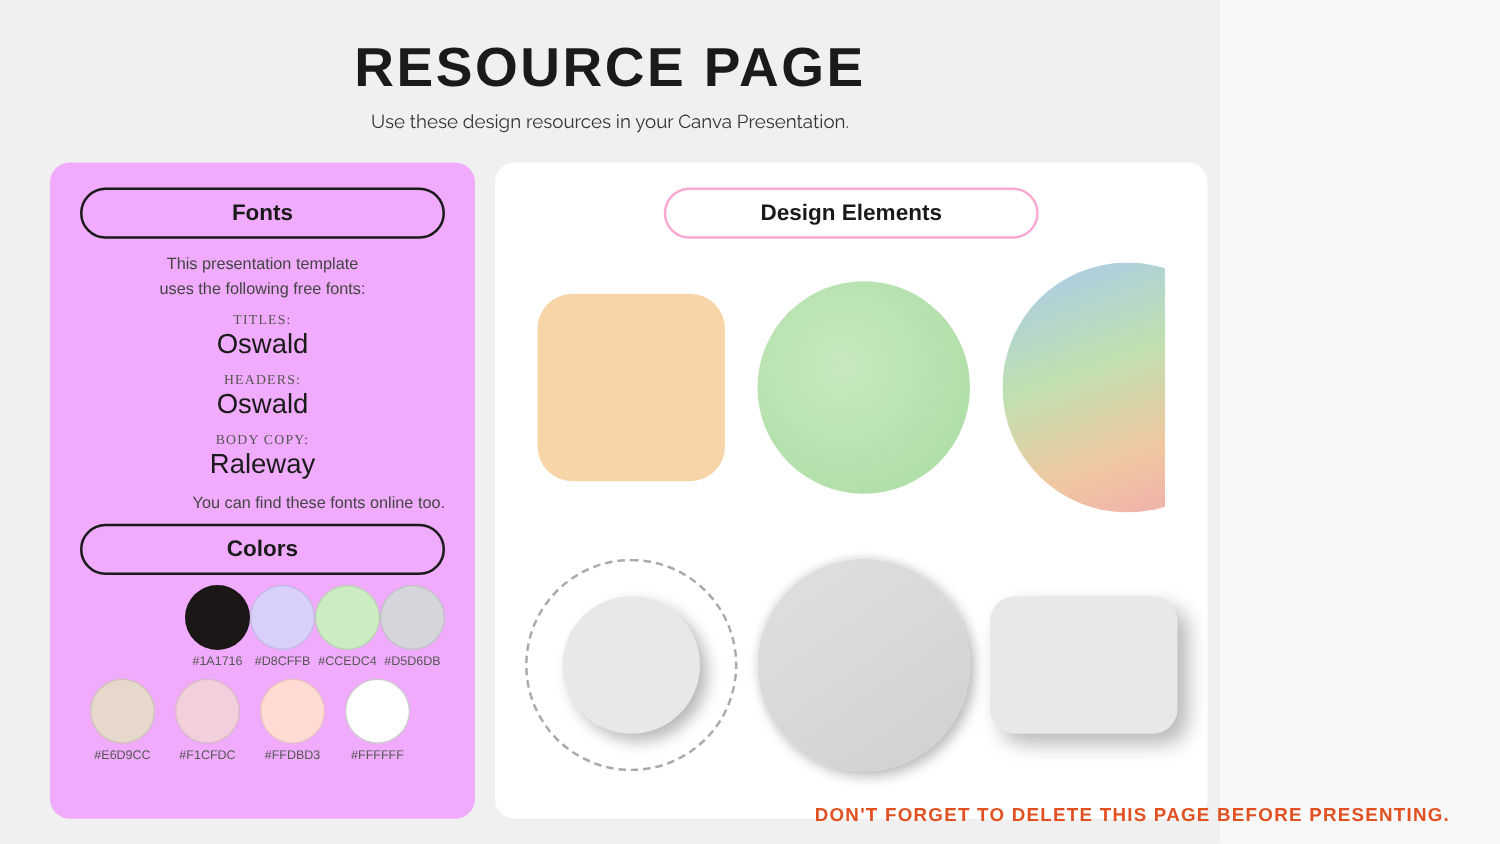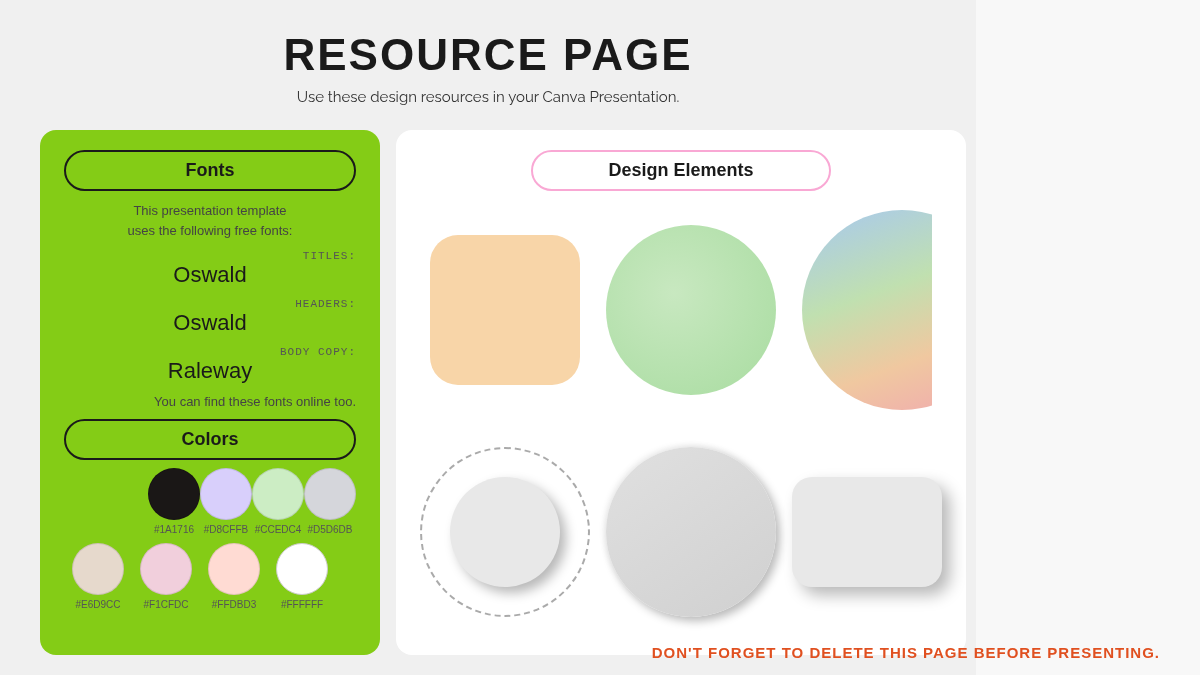--- a/index.html
+++ b/index.html
@@ -42,21 +42,21 @@
     .content-row {
       display: flex;
       gap: 16px;
       width: 100%;
       flex: 1;
     }
 
     
     .left-panel {
       width: 340px;
-      background: #84cc16;
+      background: #f0abfc;
       border-radius: 16px;
       padding: 20px 24px;
       display: flex;
       flex-direction: column;
       gap: 10px;
       flex-shrink: 0;
     }
 
     .section-header {
       border: 2px solid #1a1a1a;
@@ -78,23 +78,22 @@
     }
 
     .font-entry {
       text-align: center;
     }
 
     .font-label {
       font-size: 11px;
       letter-spacing: 1px;
       color: #555;
-      font-family: Liberation Mono, monospace;
+      font-family: Liberation Serif, serif;
       text-transform: uppercase;
-      text-align: right;
     }
 
     .font-name {
       font-size: 22px;
       font-family: 'Arial', sans-serif;
       font-weight: 400;
       color: #1a1a1a;
     }
 
     .fonts-note {

